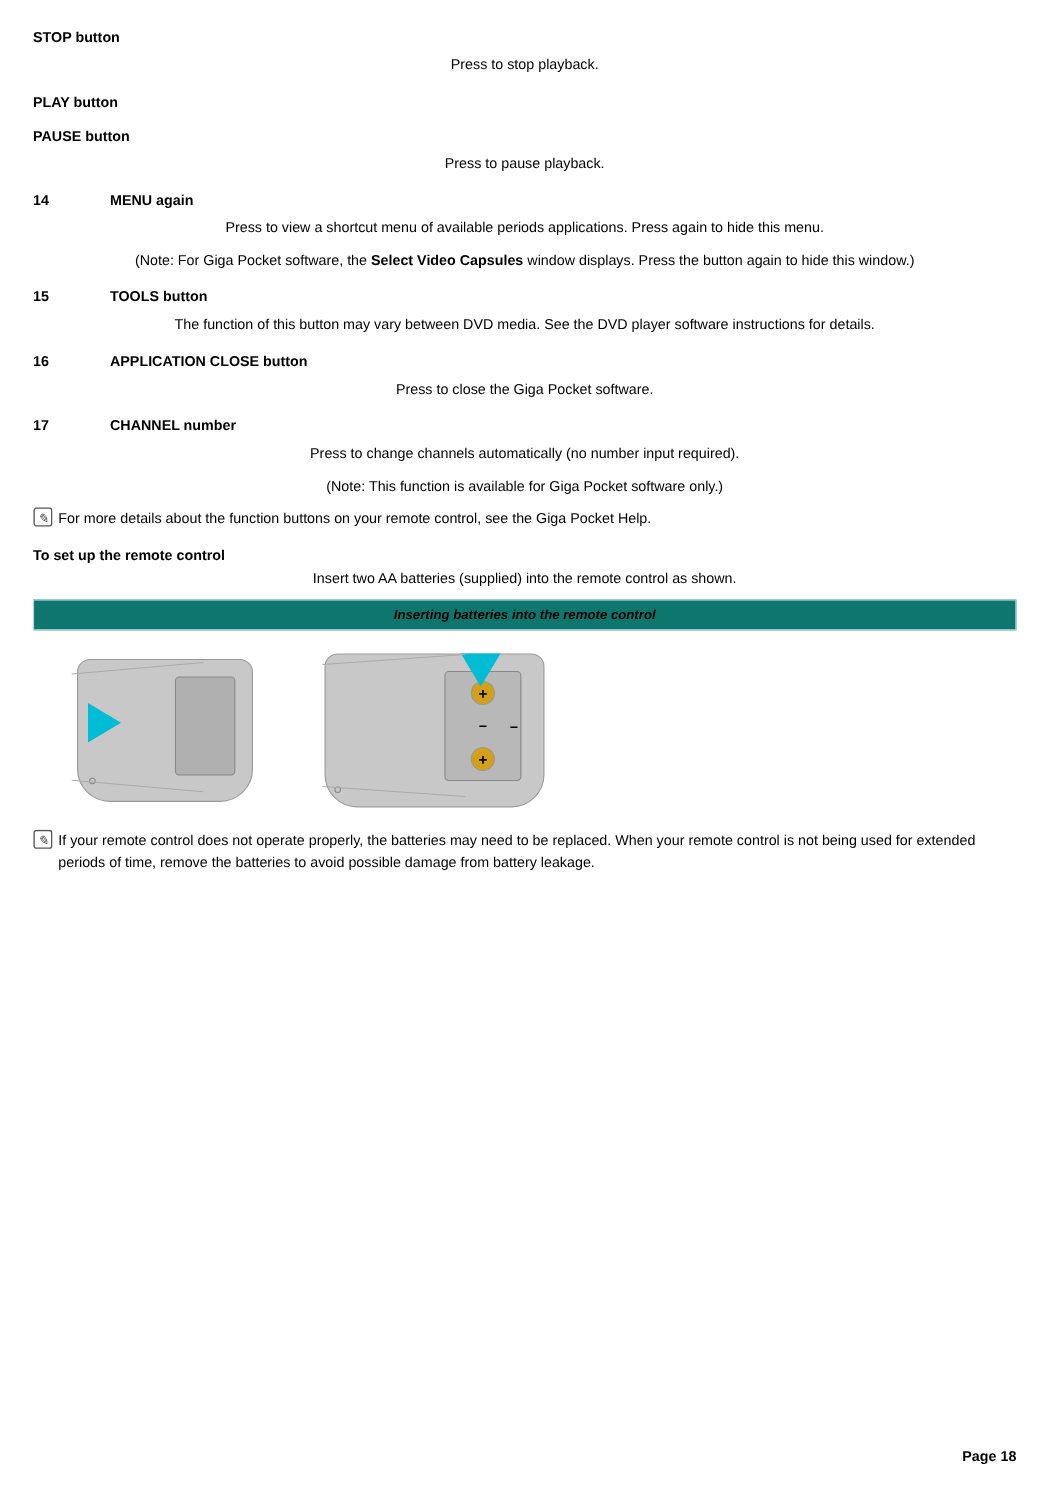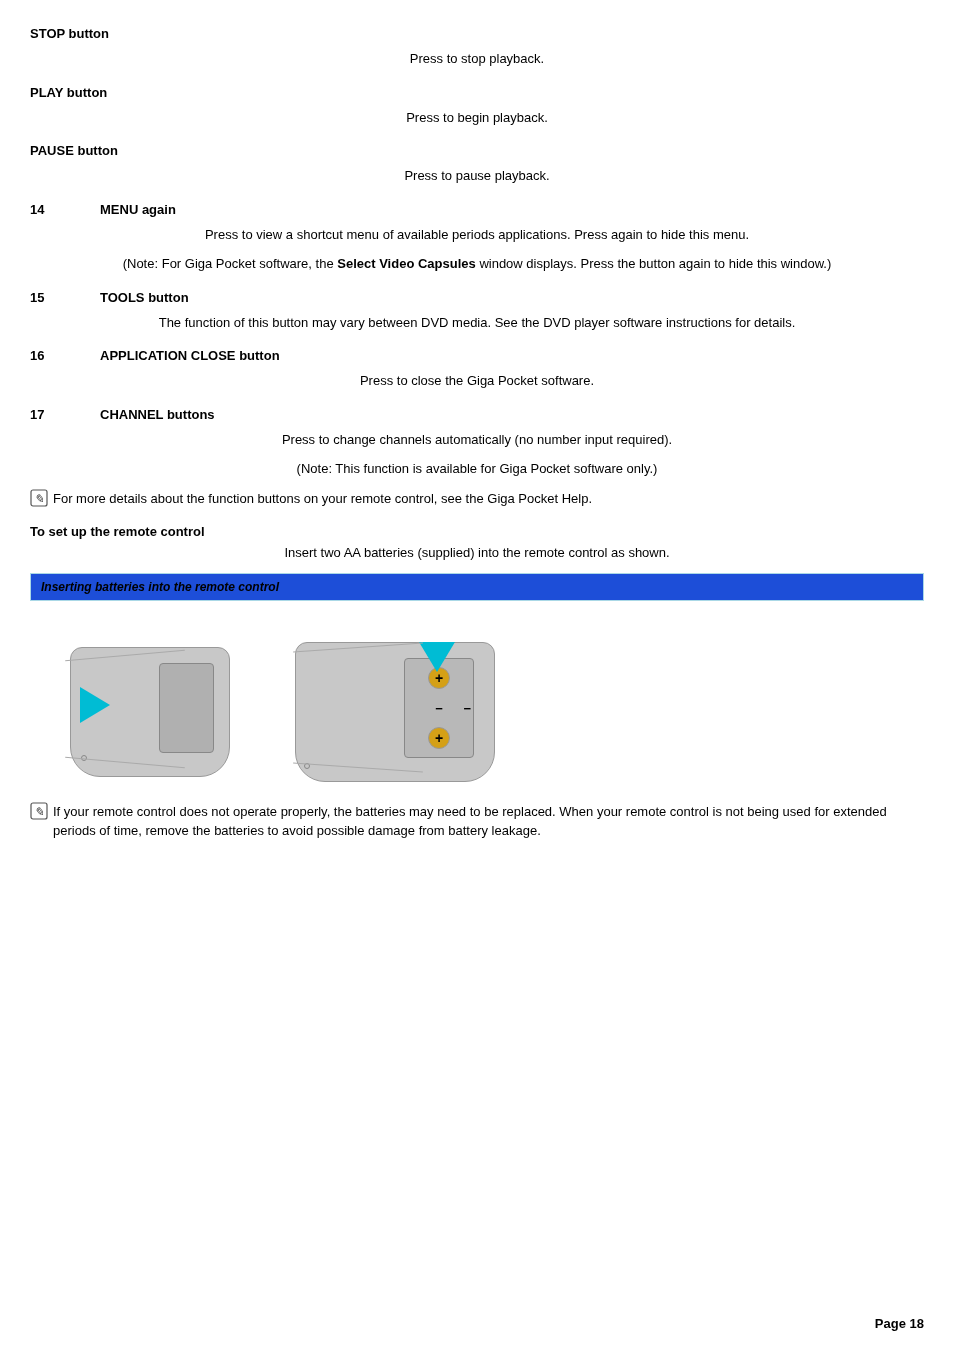--- a/index.html
+++ b/index.html
@@ -53,23 +53,24 @@
     .bold { font-weight: bold; }
 
     .setup-heading {
       font-weight: bold;
       margin-bottom: 4px;
       margin-top: 16px;
     }
 
     .figure-box {
       border: 1px solid #aad8e6;
-      background: #1d4ed8;
+      background: #0f766e;
       padding: 6px 10px;
-      margin-bottom: 26px;
+      margin-bottom: 6px;
+      text-align: center;
     }
     .figure-title {
       font-style: italic;
       font-weight: bold;
       font-size: 12px;
       color: #000;
     }
 
     .images-row {
       display: flex;
@@ -194,21 +195,20 @@
 </head>
 <body>
 
 <div class="section">
   <div class="section-heading">STOP button</div>
   <div class="paragraph">Press to stop playback.</div>
 </div>
 
 <div class="section">
   <div class="section-heading">PLAY button</div>
-  <div class="paragraph">Press to begin playback.</div>
 </div>
 
 <div class="section">
   <div class="section-heading">PAUSE button</div>
   <div class="paragraph">Press to pause playback.</div>
 </div>
 
 <div class="section">
   <div class="numbered-heading">
     <span class="num">14</span>
@@ -232,21 +232,21 @@
   <div class="numbered-heading">
     <span class="num">16</span>
     <span class="label">APPLICATION CLOSE button</span>
   </div>
   <div class="paragraph">Press to close the Giga Pocket software.</div>
 </div>
 
 <div class="section">
   <div class="numbered-heading">
     <span class="num">17</span>
-    <span class="label">CHANNEL buttons</span>
+    <span class="label">CHANNEL number</span>
   </div>
   <div class="paragraph">Press to change channels automatically (no number input required).</div>
   <div class="note paragraph">(Note: This function is available for Giga Pocket software only.)</div>
 </div>
 
 <div class="tip-line">
   <span class="note-icon">
     <svg viewBox="0 0 18 18" xmlns="http://www.w3.org/2000/svg">
       <rect x="1" y="1" width="16" height="16" rx="2" ry="2" fill="none" stroke="#555" stroke-width="1.2"></rect>
       <text x="4" y="14" font-size="12" font-family="serif" font-style="italic" fill="#333">✎</text>

